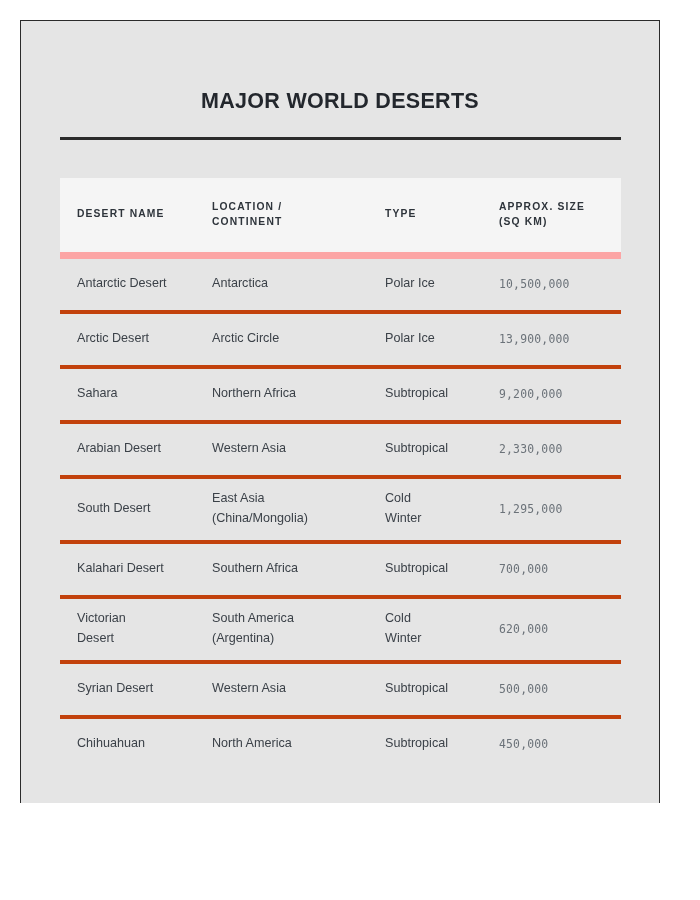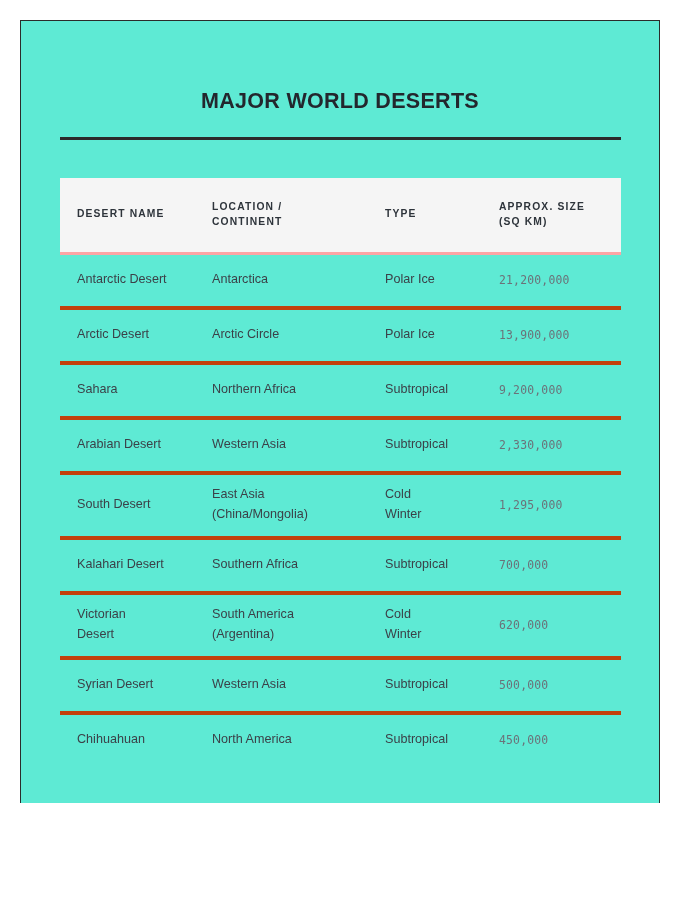--- a/index.html
+++ b/index.html
@@ -24,21 +24,21 @@
   .doc-frame {
     position: absolute;
     left: 20px;
     top: 20px;
     width: 640px;
     height: 783px;           
     border: 1.5px solid #2b2b2b;
     border-bottom: none;
     box-sizing: border-box;
     overflow: hidden;
-    background: #5eead4;
+    background: #e5e5e5;
   }
 
   .doc-inner {
     position: relative;
     width: 100%;
     height: 100%;
   }
 
   
   .doc-title {
@@ -110,21 +110,21 @@
   table.deserts tbody td {
     vertical-align: middle;
     padding: 0 8px 0 0;
     font-size: 12.6px;
     color: #3b4148;
     line-height: 1.58;
     border-top: 4px solid #c2410c;
     font-family: "Liberation Sans", sans-serif;
   }
   table.deserts tbody tr:first-child td {
-    border-top: 3px solid #fca5a5;
+    border-top: 7px solid #fca5a5;
   }
 
   table.deserts tbody td.td-name { padding-left: 17px; }
   table.deserts tbody td.td-loc  { padding-left: 17px; }
   table.deserts tbody td.td-type { padding-left: 13px; }
   table.deserts tbody td.td-size {
     padding-left: 20px;
     font-family: "DejaVu Sans Mono", monospace;
     font-size: 11.4px;
     color: #6b7279;
@@ -176,21 +176,21 @@
           </thead>
           <tbody id="table-body">
               <tr class="r-1line">
                 <td class="td-name">Antarctic Desert</td>
                 <td class="td-loc">
                   <span class="cell-l2">Antarctica</span>
                 </td>
                 <td class="td-type">
                   <span class="cell-l2">Polar Ice</span>
                 </td>
-                <td class="td-size">21,200,000</td>
+                <td class="td-size">10,500,000</td>
               </tr>
               <tr class="r-1line">
                 <td class="td-name">Arctic Desert</td>
                 <td class="td-loc">
                   <span class="cell-l2">Arctic Circle</span>
                 </td>
                 <td class="td-type">
                   <span class="cell-l2">Polar Ice</span>
                 </td>
                 <td class="td-size">13,900,000</td>

